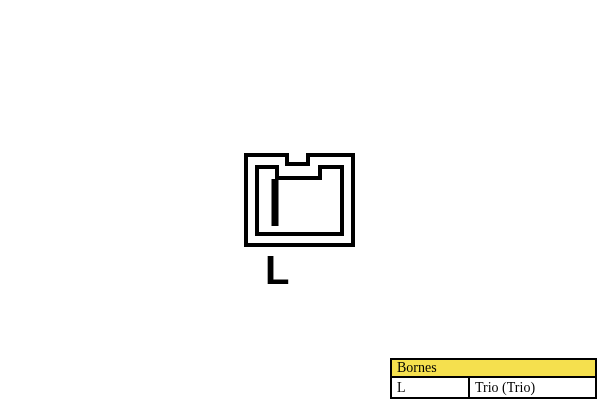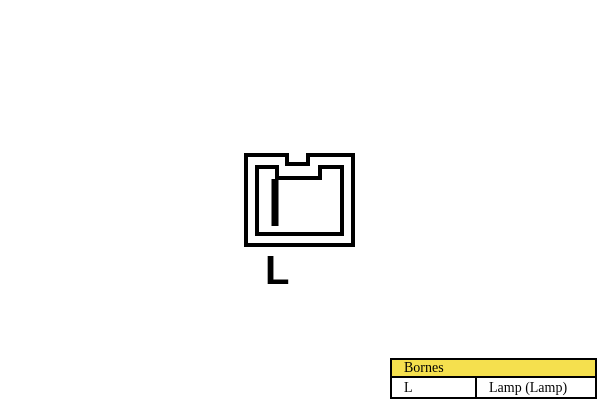--- a/index.html
+++ b/index.html
@@ -38,21 +38,21 @@
     border-collapse: collapse;
     font-family: "Liberation Serif", serif;
     font-size: 14px;
     color: #000000;
   }
   .legend-table th,
   .legend-table td {
     border: 2px solid #000000;
     text-align: left;
     font-weight: normal;
-    padding: 0 0 0 12px;
+    padding: 0 0 0 5px;
     white-space: nowrap;
     margin-left: 23px;
   }
   .legend-table th {
     background: #F5E04E;
     height: 15px;
   }
   .legend-table td {
     background: #ffffff;
     height: 19px;
@@ -75,18 +75,18 @@
 
   <div class="pin-label">L</div>
 
   <table class="legend-table">
     <tbody>
         <tr>
       <th colspan="2" bgcolor="#F5E04E">Bornes</th>
     </tr>
     <tr>
       <td class="col-terminal">L</td>
-      <td>Lamp (Lamp)</td>
+      <td>Trio (Trio)</td>
     </tr>
   </tbody>
     </table>
 
 </div>
 
 </body></html>

